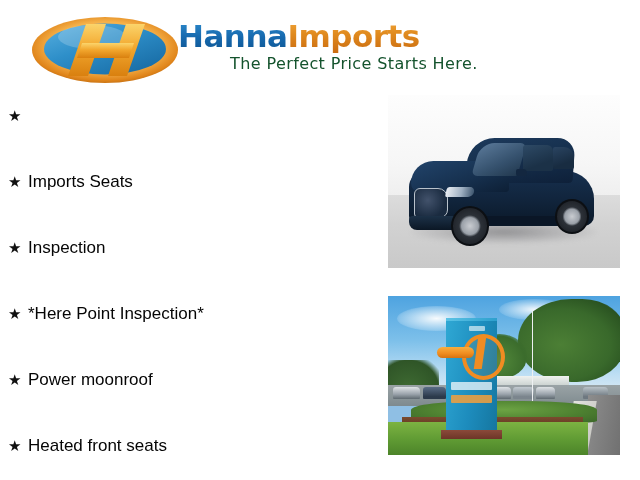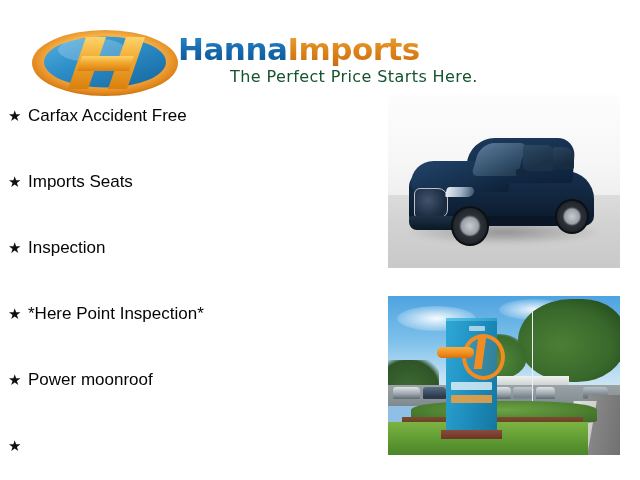--- a/index.html
+++ b/index.html
@@ -20,21 +20,21 @@
     position: absolute;
     left: 0;
     top: 0;
     width: 640px;
     height: 92px;
   }
 
   #logo-block {
     position: absolute;
     left: 30px;
-    top: 23px;
+    top: 10px;
     width: 500px;
     height: 80px;
     text-align: right;
   }
 
   #logo-mark {
     position: absolute;
     left: 0px;
     top: 5px;
     width: 150px;
@@ -395,21 +395,20 @@
       </div>
       <div id="tagline">The Perfect Price Starts Here.</div>
     </div>
   </div>
 </div>
 
 <div id="features">
 
   <div class="feature-row" style="top:8px;">
     <span class="bullet-star">★</span>
-    <span class="feature-label">Carfax Accident Free</span>
   </div>
 
   <div class="feature-row" style="top:74px;">
     <span class="bullet-star">★</span>
     <span class="feature-label">Imports Seats</span>
   </div>
 
   <div class="feature-row" style="top:140px;">
     <span class="bullet-star">★</span>
     <span class="feature-label">Inspection</span>
@@ -420,20 +419,21 @@
     <span class="feature-label">*Here Point Inspection*</span>
   </div>
 
   <div class="feature-row" style="top:272px;">
     <span class="bullet-star">★</span>
     <span class="feature-label">Power moonroof</span>
   </div>
 
   <div class="feature-row" style="top:338px;">
     <span class="bullet-star">★</span>
+    <span class="feature-label">Heated front seats</span>
   </div>
 
 </div>
 
 <div id="photo-vehicle" class="photo">
   <div id="veh-floor"></div>
   <div id="veh-shadow"></div>
 
   <div id="car-lower" class="car-part"></div>
   <div id="car-cabin" class="car-part"></div>

